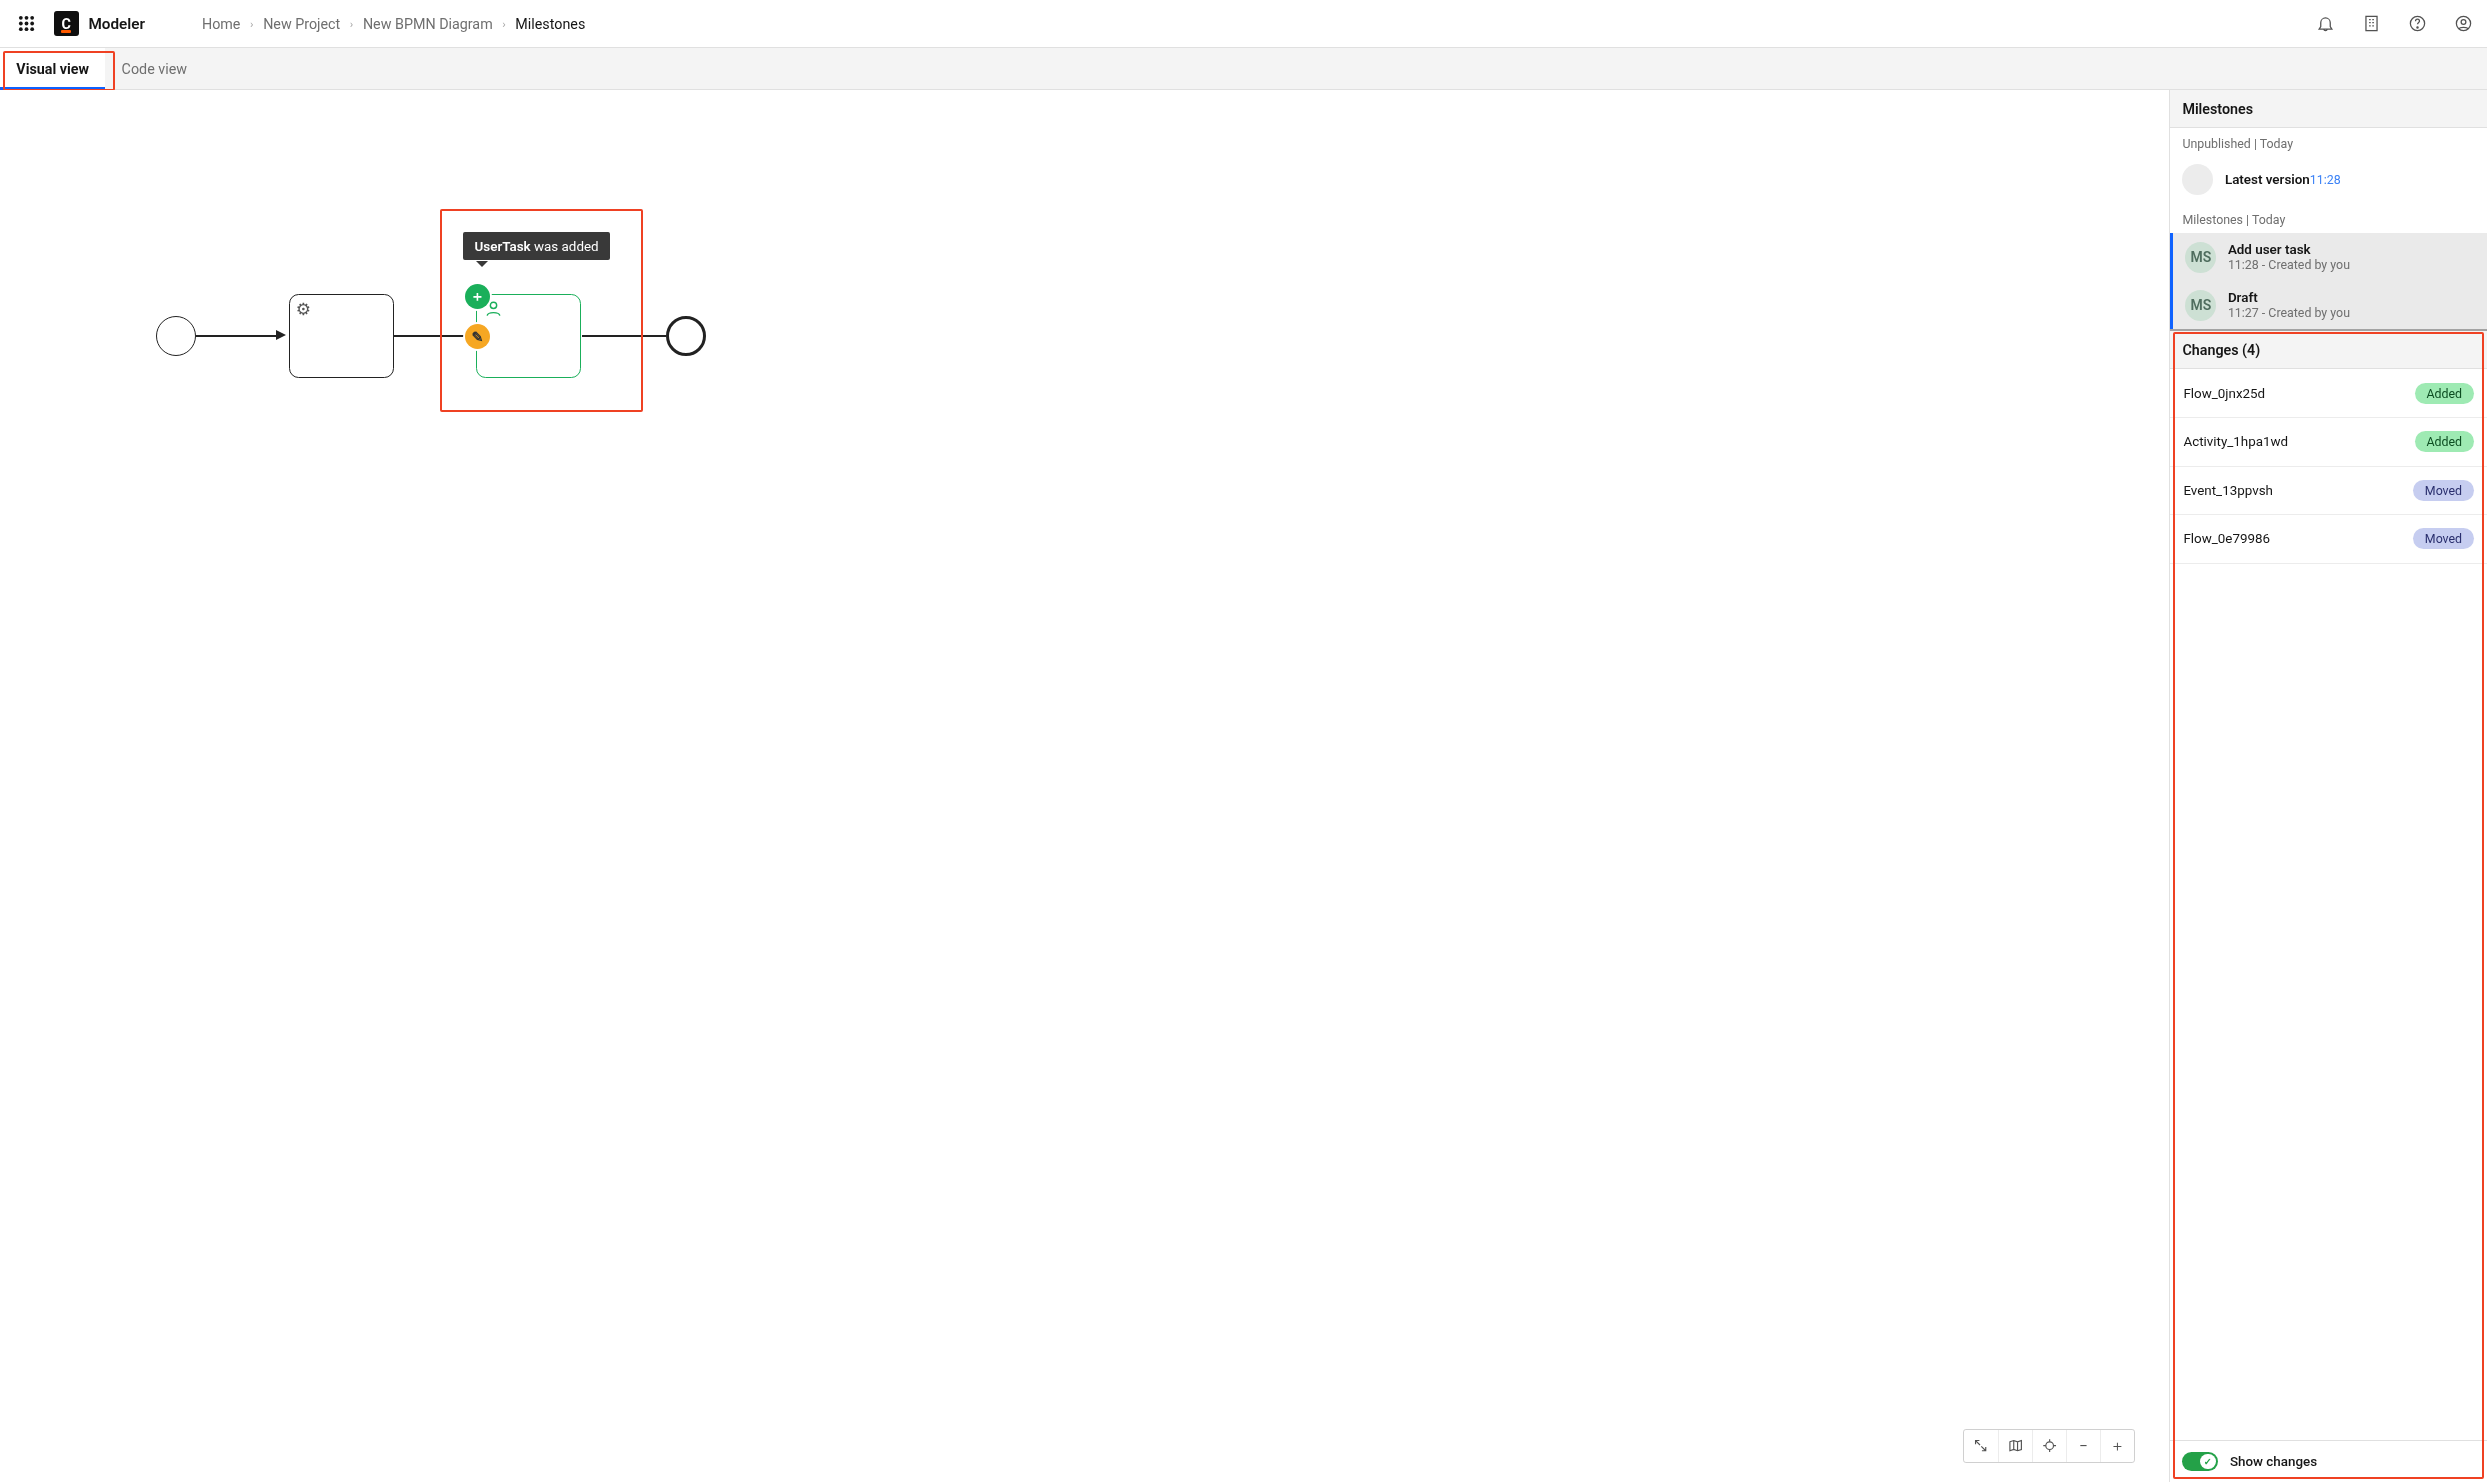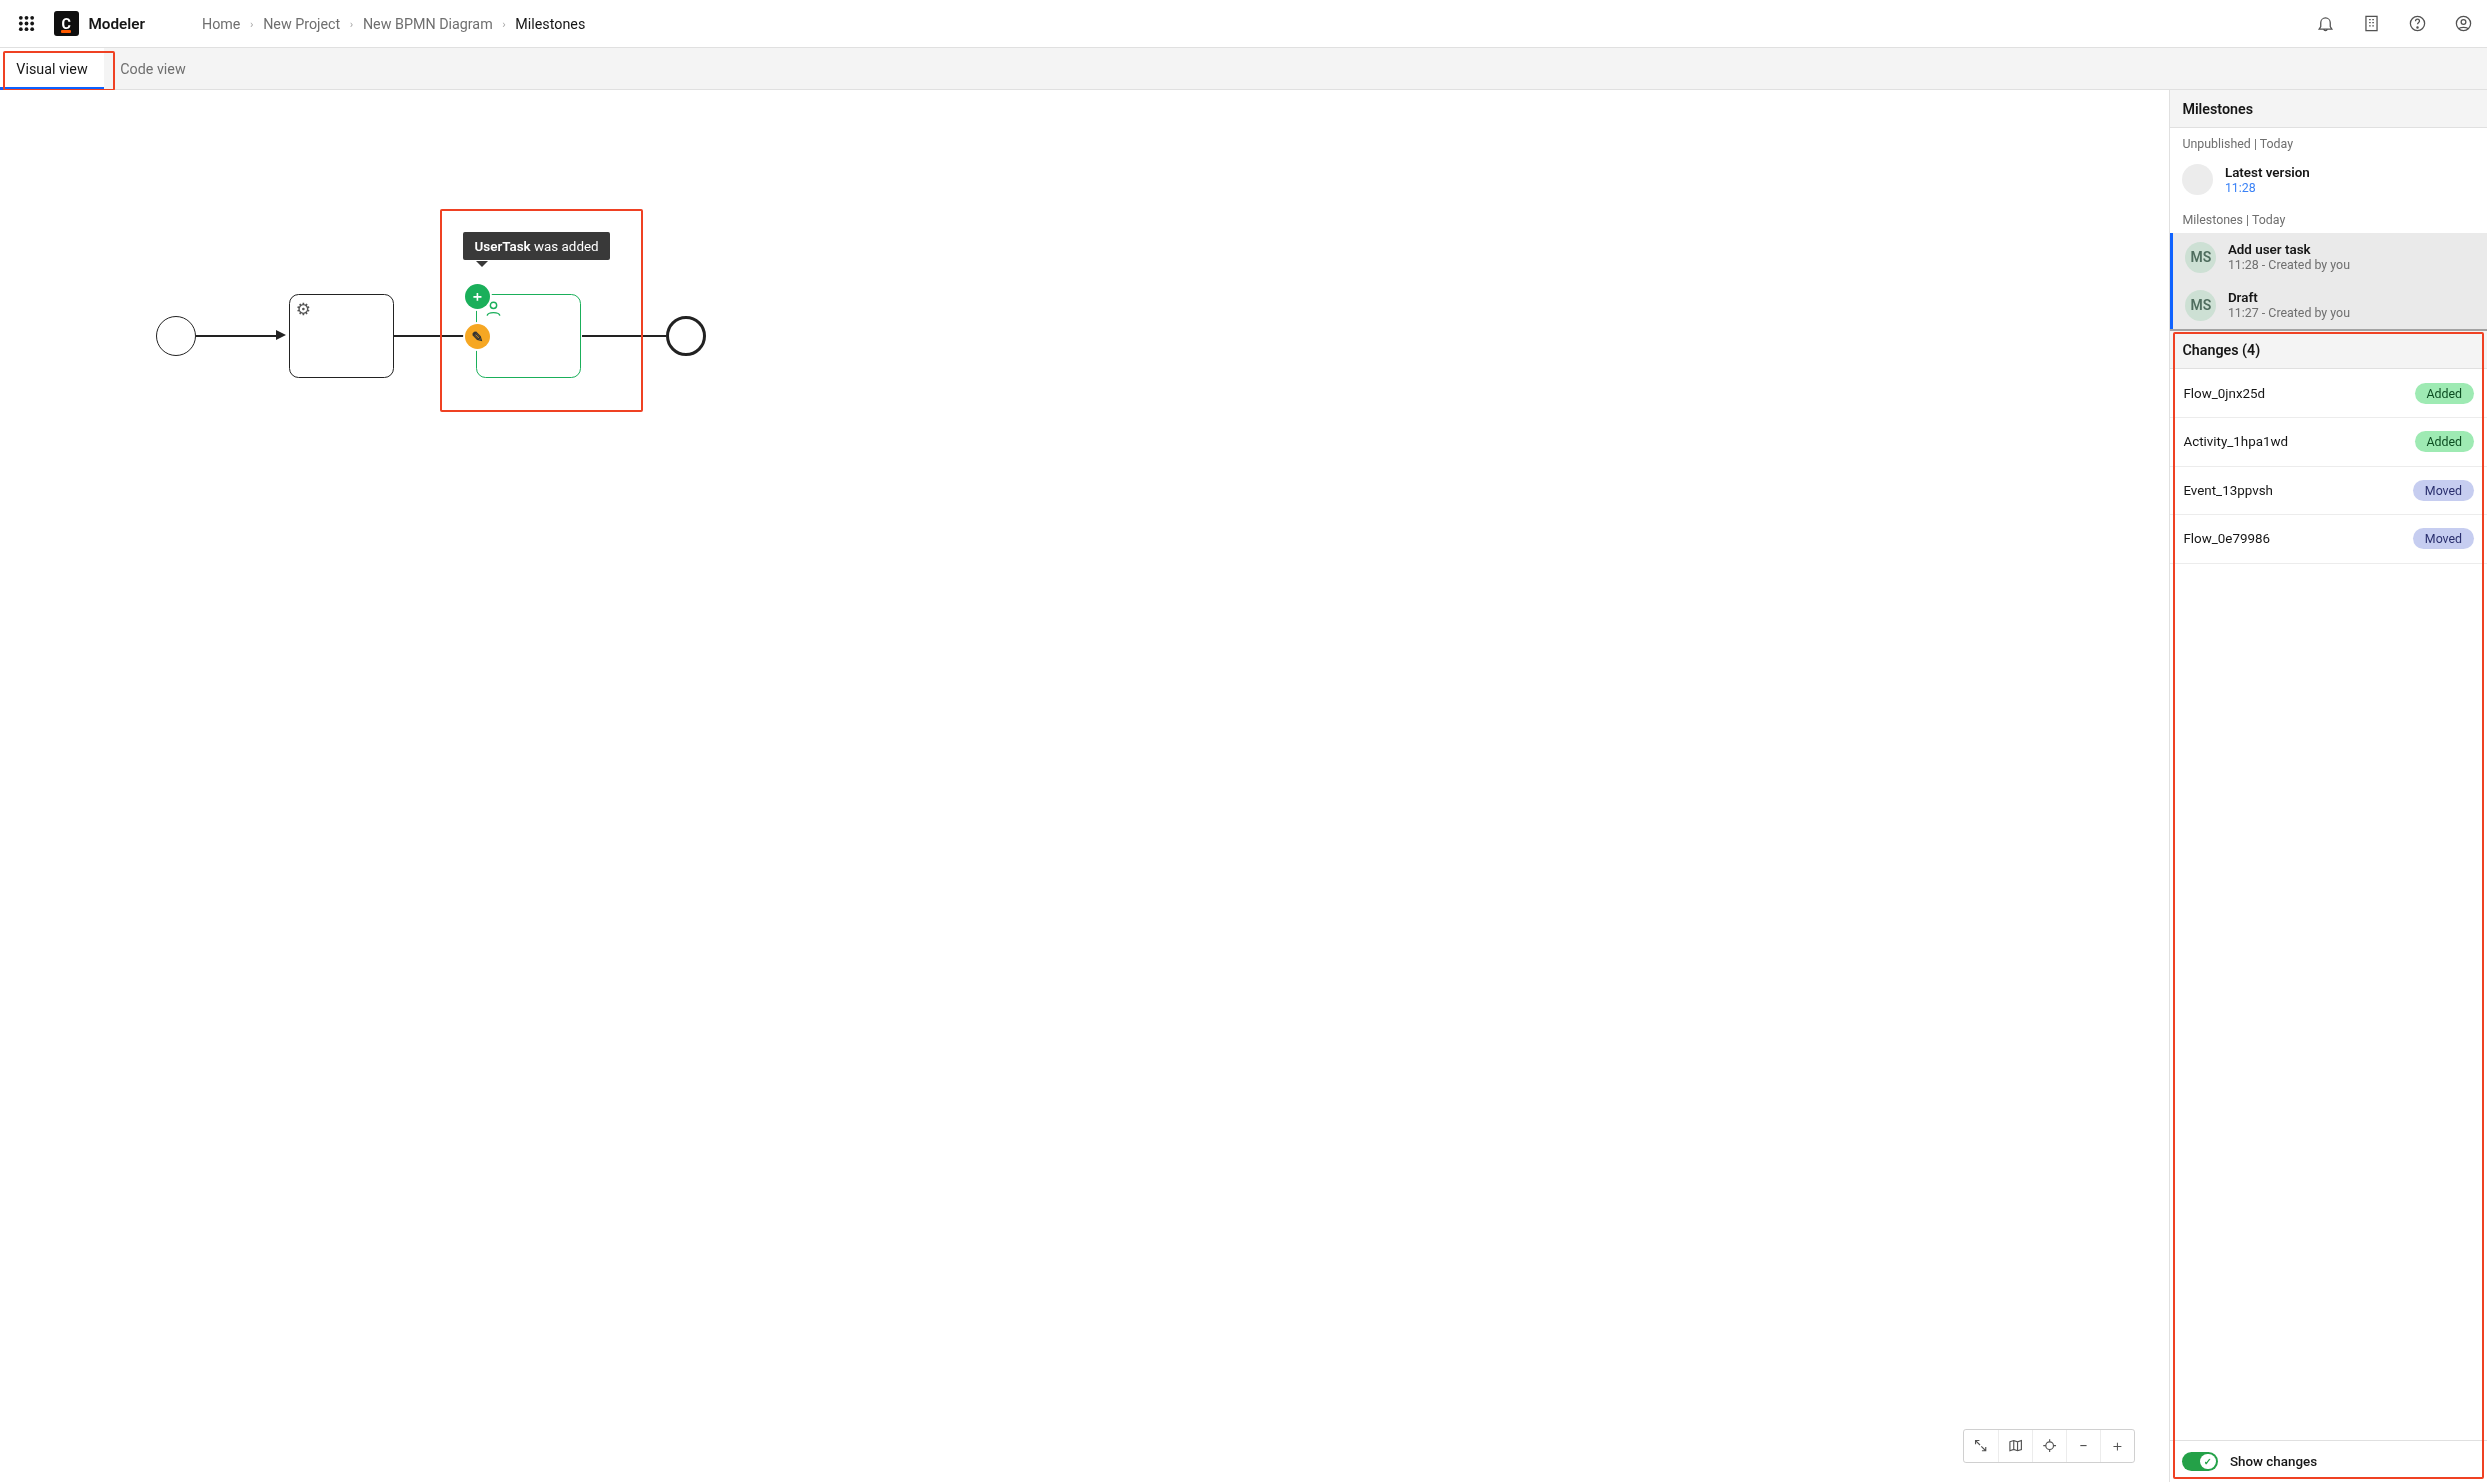--- a/index.html
+++ b/index.html
@@ -15,21 +15,21 @@
   .breadcrumb { display:flex; align-items:center; gap:9.6px; color:#6f6f6f; font-size:14.3px;}
   .breadcrumb .crumb { cursor:pointer; }
   .breadcrumb .chev { color:#a8a8a8; font-size:11.5px; }
   .breadcrumb .crumb.active { color:#161616; }
   .top-icons { margin-left:auto; display:flex; gap:25px; }
   .top-icons .icon-btn { width:21px; height:21px; display:flex; align-items:center; justify-content:center; color:#525252; cursor:pointer;}
 
   
   .tabline { height:42px; border-bottom:1px solid #e0e0e0; background:#f4f4f4; display:flex; position:relative; }
   .tab { padding:0 16.3px; height:100%; display:flex; align-items:center; font-size:14.3px; color:#6f6f6f; cursor:pointer; position:relative; background:transparent;}
-  .tab.active { background:#fff; color:#161616; font-weight:400;}
+  .tab.active { background:#fff; color:#161616; font-weight:700;}
   .tab.active::after { content:""; position:absolute; left:0; right:0; bottom:-1px; height:2.9px; background:#0f62fe; }
   .tab-hl { position:absolute; border:2.9px solid #ef4123; left:2.9px; top:2.9px; width:112px; height:40px; pointer-events:none; border-radius:1.9px;}
 
   
   .main { flex:1; display:flex; min-height:0;}
   .canvas { flex:1; position:relative; background:#fff; overflow:hidden;}
   .canvas-hl { position:absolute; border:2.9px solid #ef4123; border-radius:1.9px; pointer-events:none; }
 
   
   .start-ev { position:absolute; width:40px; height:40px; border:1.9px solid #222; border-radius:50%; background:#fff; }
@@ -51,21 +51,21 @@
   .ctrlbar { position:absolute; right:34px; bottom:19px; height:34px; border:1px solid #d0d0d0; border-radius:2.9px; background:#fff; display:flex; }
   .ctrlbar .cbtn { width:34px; display:flex; align-items:center; justify-content:center; color:#525252; cursor:pointer; font-size:15.3px;}
   .ctrlbar .cbtn + .cbtn { border-left:1px solid #ececec; }
 
   
   .sidebar { width:318px; border-left:1px solid #e0e0e0; display:flex; flex-direction:column; min-height:0;}
   .side-section-title { padding:10.5px 12.4px; font-weight:600; font-size:14.3px; background:#f4f4f4; border-bottom:1px solid #e0e0e0;}
   .side-sub { padding:7.7px 12.4px 5.7px; font-size:12.4px; color:#6f6f6f; }
   .side-row { display:flex; gap:11.5px; padding:7.7px 12.4px 9.6px; align-items:center; cursor:pointer;}
   .side-row .av { width:31px;height:31px;border-radius:50%; background:#ececec; display:flex;align-items:center;justify-content:center; font-size:11.5px; font-weight:600; color:#4f6d5e;}
-  .side-row .texts { display:flex; flex-direction:column; }
+  .side-row .texts { display:flex; flex-direction:row; }
   .side-row .texts .t1 { font-size:13.4px; font-weight:600; }
   .side-row .texts .t2 { font-size:12.4px; color:#3b82f6; }
   .ms-list { background:#f4f4f4; }
   .ms-item { display:flex; gap:11.5px; padding:8.6px 12.4px; align-items:center; border-left:3.8px solid transparent; cursor:pointer; }
   .ms-item.sel { border-left-color:#0f62fe; background:#eaeaea;}
   .ms-item .av { width:31px;height:31px;border-radius:50%; background:#cde0d4; display:flex;align-items:center;justify-content:center; font-size:14px; font-weight:600; color:#4f6d5e;}
   .ms-item .texts .t1 { font-size:13.4px; font-weight:600; }
   .ms-item .texts .t2 { font-size:12.4px; color:#6f6f6f; }
 
   .changes-wrap { flex:1; display:flex; flex-direction:column; min-height:0; position:relative; }

